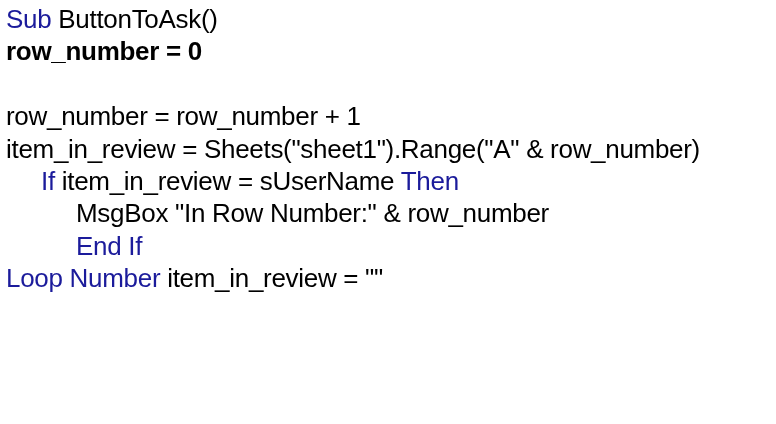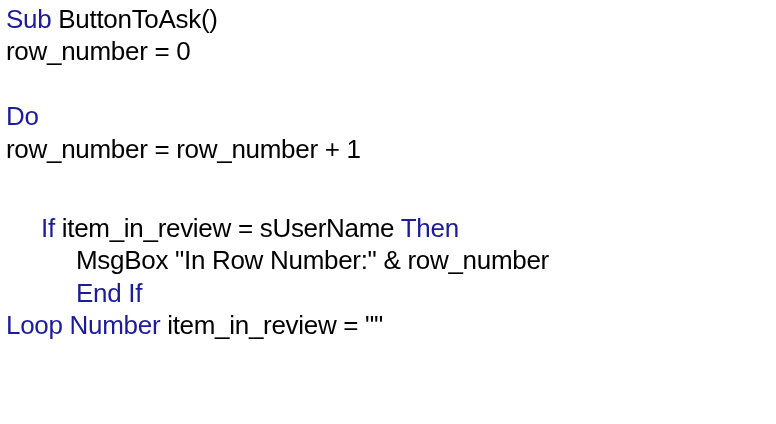--- a/index.html
+++ b/index.html
@@ -33,21 +33,21 @@
   }
   .code-line .plain {
     color: var(--plain, #000000);
   }
 </style>
 </head>
 <body style="background: rgb(255, 255, 255);">
 
 <div class="code-container">
     <div class="code-line" style="padding-left: 0px;"><span class="kw">Sub </span><span class="plain">ButtonToAsk()</span></div>
-    <div class="code-line" style="padding-left: 0px;"><span class="plain">row_number = 0</span></div>
+    <div class="code-line" style="padding-left: 0px; font-weight: bold;"><span class="plain">row_number = 0</span></div>
     <div class="code-line" style="padding-left: 0px;"> </div>
-    <div class="code-line" style="padding-left: 0px;"><span class="kw">Do</span></div>
     <div class="code-line" style="padding-left: 0px;"><span class="plain">row_number = row_number + 1</span></div>
-    <div class="code-line" style="padding-left: 35px; margin-top: 47px;"><span class="kw">If </span><span class="plain">item_in_review = sUserName </span><span class="kw">Then</span></div>
+    <div class="code-line" style="padding-left: 0px;"><span class="plain">item_in_review = Sheets("sheet1").Range("A" &amp; row_number)</span></div>
+    <div class="code-line" style="padding-left: 35px;"><span class="kw">If </span><span class="plain">item_in_review = sUserName </span><span class="kw">Then</span></div>
     <div class="code-line" style="padding-left: 70px;"><span class="plain">MsgBox "In Row Number:" &amp; row_number</span></div>
     <div class="code-line" style="padding-left: 70px;"><span class="kw">End If</span></div>
     <div class="code-line" style="padding-left: 0px;"><span class="kw">Loop Number </span><span class="plain">item_in_review = ""</span></div>
   </div>
 
 </body></html>

